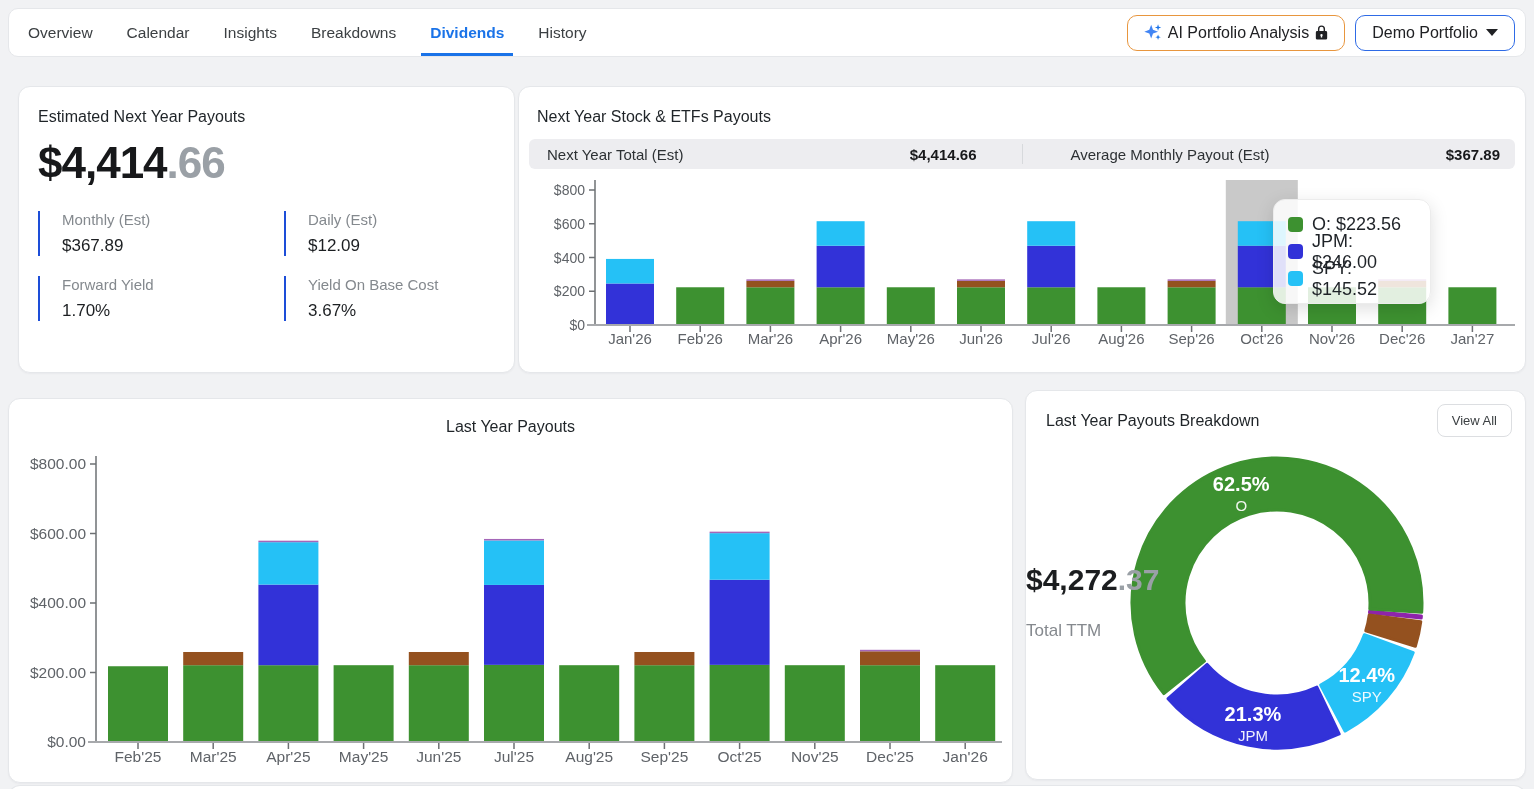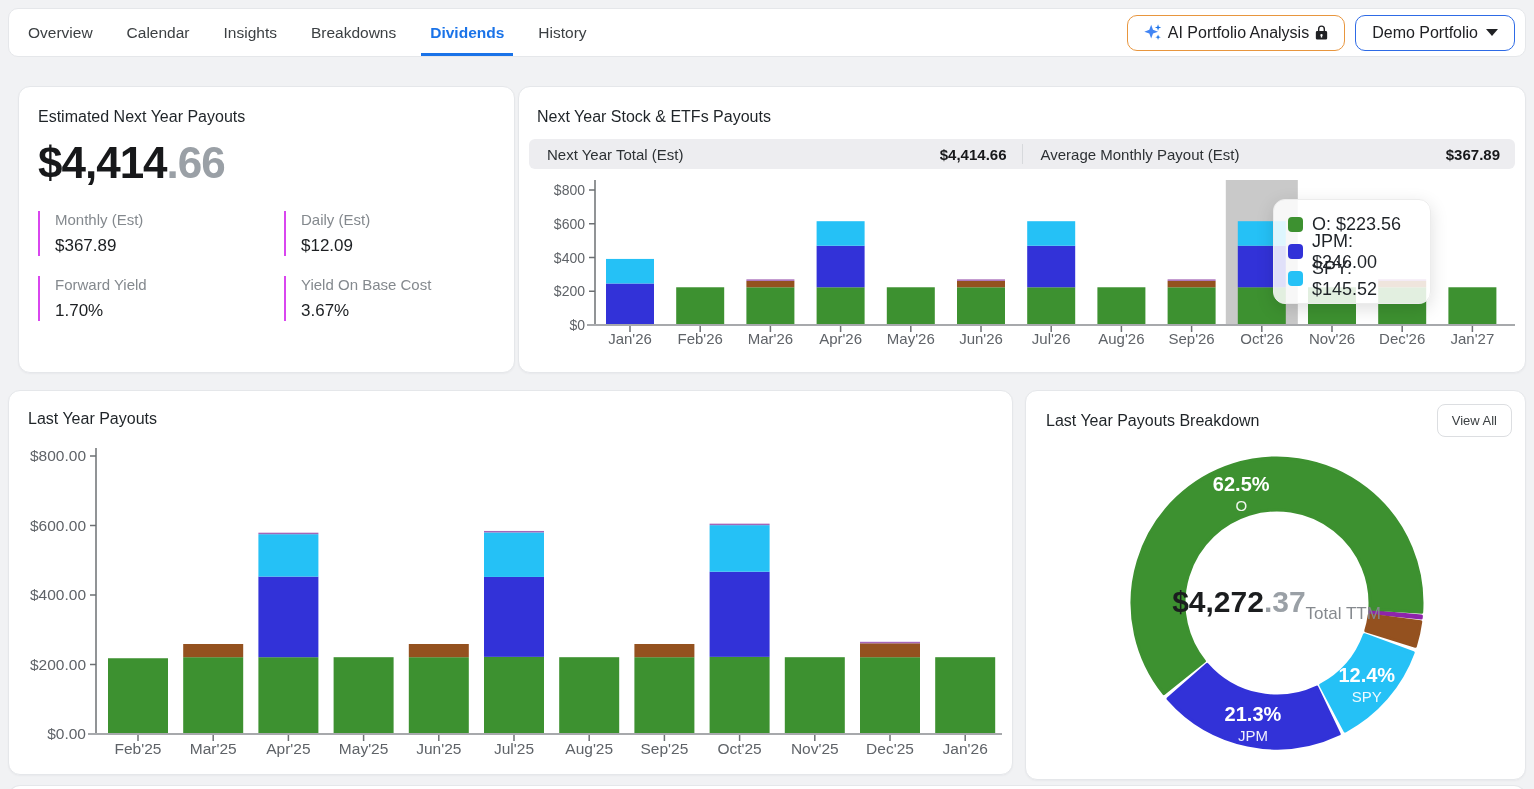--- a/index.html
+++ b/index.html
@@ -25,55 +25,55 @@
   
   .card { position:absolute; background:#fff; border:1px solid var(--card_border,#e5e7ea); border-radius:12px;
     box-shadow:0 1px 2px rgba(16,24,40,.04); }
   .card-title { font-size:16px; font-weight:500; color:#1f2428; }
 
   
   .card-estimated { left:18px; top:86px; width:497px; height:287px; padding:21px 19px 0; }
   .big-amount { margin-top:13px; font-size:44px; font-weight:700; letter-spacing:-1px; color:#17181a; line-height:1.1; }
   .big-amount .fraction { color:#9aa0a6; }
   .stat-grid { margin-top:24px; display:grid; grid-template-columns:246px 1fr; row-gap:20px; }
-  .stat-cell { border-left:2px solid #d946ef; padding-left:15px; }
+  .stat-cell { border-left:2px solid #1d4ed8; padding-left:22px; }
   .stat-label { font-size:15px; color:var(--text_gray,#84898e); }
   .stat-value { margin-top:8px; font-size:17px; font-weight:500; color:#1c1f22; }
 
   
   .card-nextyear { left:518px; top:86px; width:1008px; height:287px; }
   .card-nextyear .card-title { padding:21px 18px 0; }
   .summary-band { margin:13px 10px 0; height:30px; background:var(--band_bg,#ededf0); border-radius:6px;
-    display:flex; align-items:center; font-size:15px; }
+    display:flex; align-items:center; font-size:15px;gap:30px; }
   .band-half { flex:1; display:flex; align-items:center; height:100%; }
   .band-label { margin-left:18px; color:#2d3134; }
   .band-value { margin-left:auto; margin-right:15px; font-weight:700; color:#17181a; }
   .band-divider { width:1px; height:20px; background:var(--divider,#d7d9dc); }
   .chart-svg { position:absolute; }
   #chart-nextyear { left:8px; top:86px; }
   #chart-lastyear { left:10px; top:38px; }
   #chart-donut { left:0px; top:40px; }
 
   
   .tooltip { position:absolute; left:754px; top:112px; width:158px; background:rgba(255,255,255,0.85);
     border:1px solid #ececec; border-radius:12px; box-shadow:0 5px 18px rgba(0,0,0,0.13); padding:11px 14px; }
   .tt-row { display:flex; align-items:center; gap:9px; height:27px; font-size:18px; color:#1f2328; }
   .tt-chip { width:15px; height:15px; border-radius:4px; flex:0 0 auto; }
 
   
-  .card-lastyear { left:8px; top:390px; width:1005px; height:385px; }
+  .card-lastyear { left:8px; top:398px; width:1005px; height:385px;text-align:center; }
   .card-lastyear .card-title { padding:19px 19px 0; }
 
   
   .card-breakdown { left:1025px; top:390px; width:501px; height:390px; }
   .breakdown-head { display:flex; align-items:center; justify-content:space-between; padding:13px 13px 0 20px; }
   .view-all { background:#fff; border:1px solid #dcdee1; border-radius:8px; padding:8px 14px; font-size:13px;
     color:#3c4043; cursor:pointer; font-family:inherit; }
-  .donut-center { position:absolute; left:0; top:40px; width:501px; height:340px; display:flex; flex-direction:row;
-    align-items:center; justify-content:center; pointer-events:none; padding-top:2px; }
+  .donut-center { position:absolute; left:0; top:40px; width:501px; height:340px; display:flex; flex-direction:column;
+    align-items:flex-start; justify-content:center; pointer-events:none; padding-top:2px; }
   .donut-amount { font-size:30px; font-weight:700; color:#1b1d1f; }
   .donut-amount .fraction { color:#9aa0a6; }
   .donut-sub { margin-top:24px; font-size:17px; color:#85898e; }
 
   .peek-card { position:absolute; left:8px; top:785px; width:1518px; height:12px; background:#fff;
     border:1px solid var(--card_border,#e5e7ea); border-bottom:none; border-radius:12px 12px 0 0; }
 
   svg text { font-family:"Liberation Sans", sans-serif; }
 </style>
 </head>

